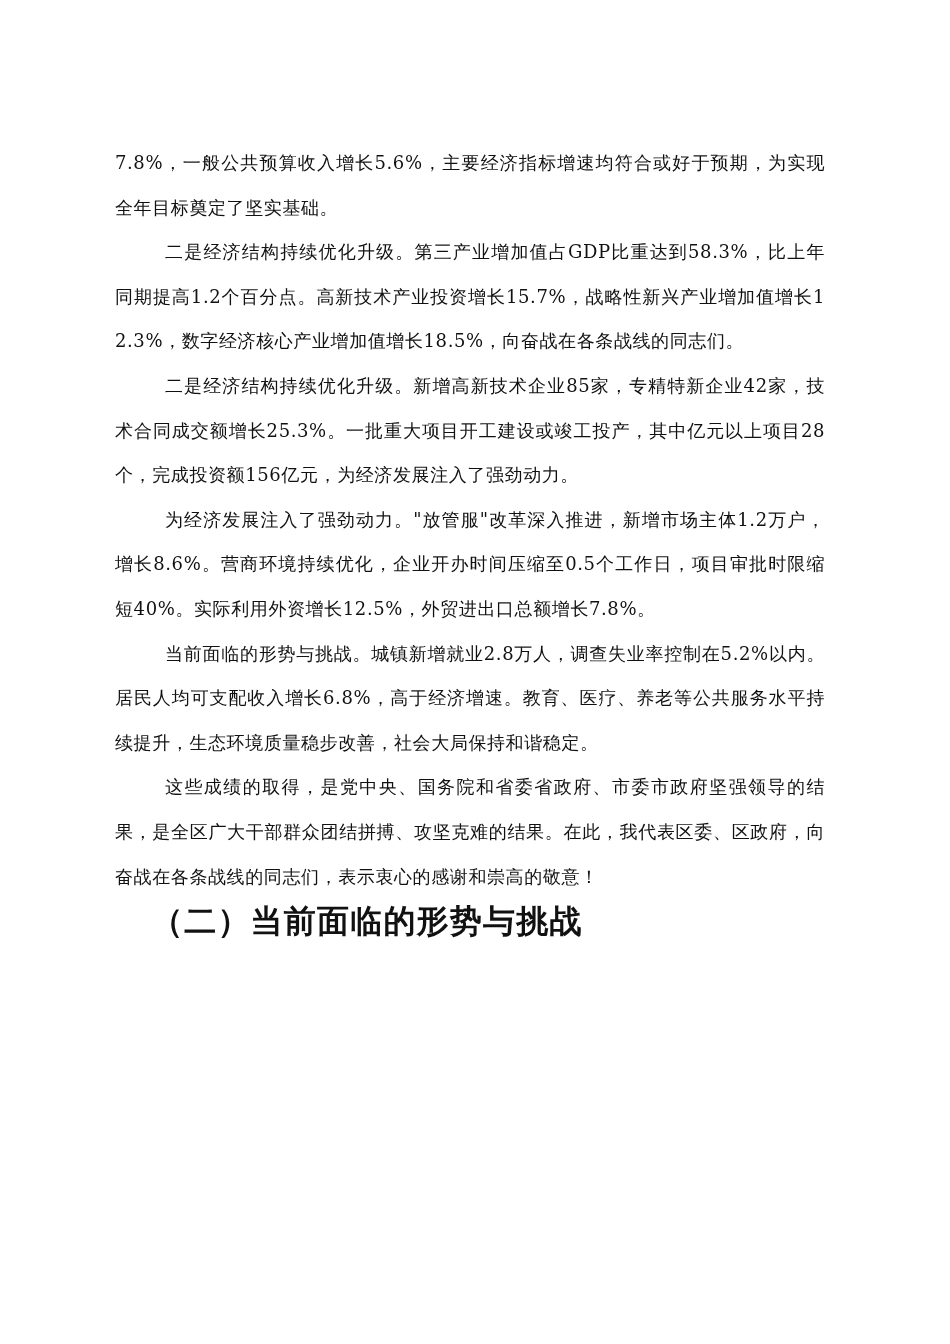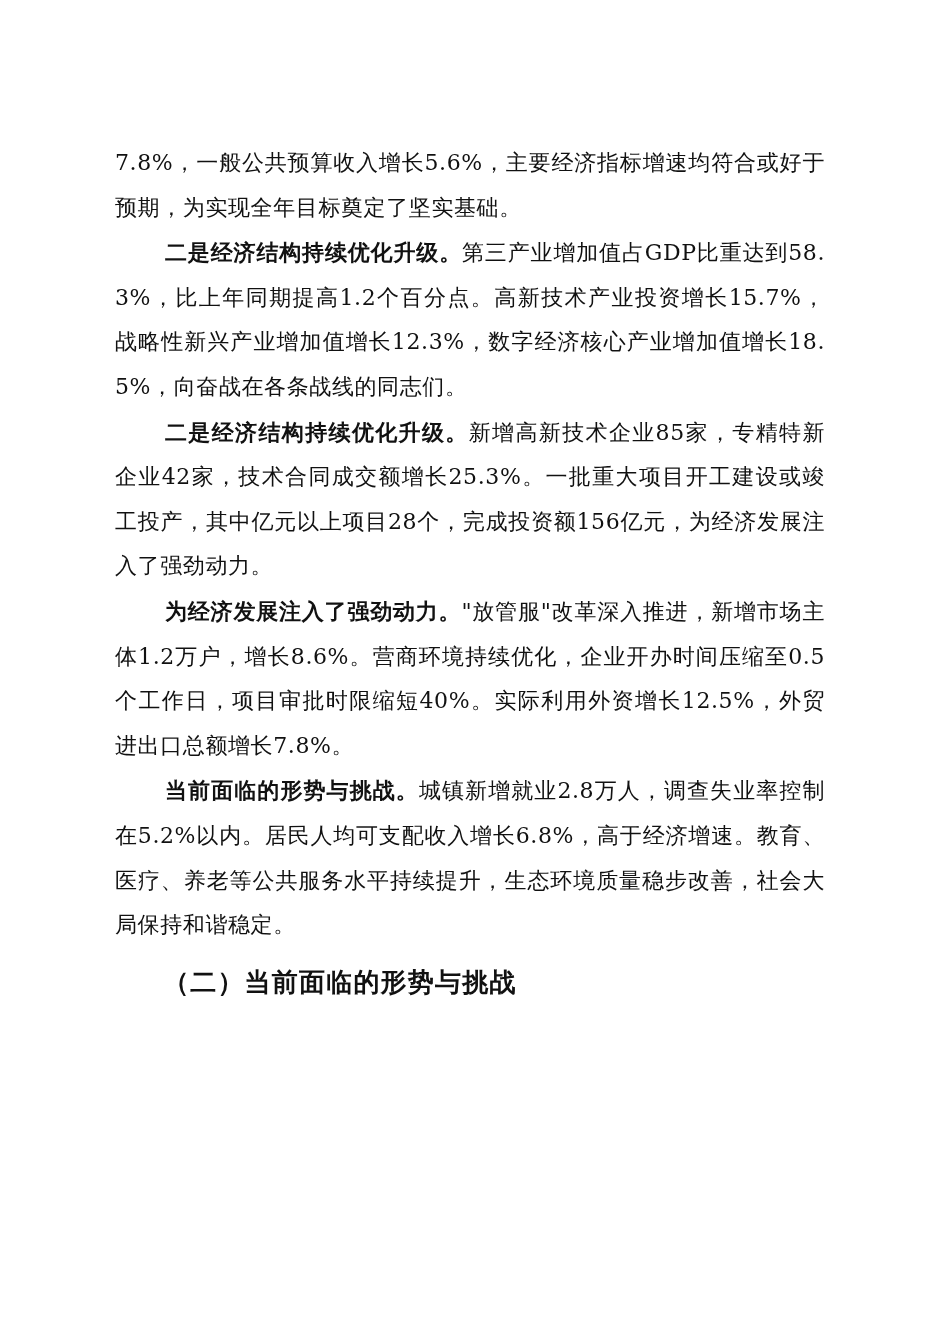--- a/index.html
+++ b/index.html
@@ -16,37 +16,37 @@
       font-family: "DejaVu Serif", "Liberation Serif", serif;
     }
     .page {
       position: absolute;
       left: 115px;
       top: 141px;
       width: 710px;
     }
     .para {
       margin: 0;
-      font-size: 22px;
+      font-size: 18px;
       line-height: 44.6px;
       letter-spacing: 0.6px;
       text-align: justify;
       text-align-last: left;
       word-break: break-all;
     }
     .para.indent {
       text-indent: 50px;
     }
     .lead {
-      font-weight: bold;
+      font-weight: normal;
     }
     .heading {
-      margin: 12px;
+      margin: 0;
       padding-left: 36px;
-      font-size: 26px;
+      font-size: 32px;
       line-height: 44.6px;
       letter-spacing: 1.2px;
       font-weight: bold;
     }
   </style>
 </head>
 <body>
 
 <div class="page">
 
@@ -63,16 +63,19 @@
   </p>
 
   <p class="para indent">
     <span class="lead">为经济发展注入了强劲动力。</span><span>"放管服"改革深入推进，新增市场主体1.2万户，增长8.6%。营商环境持续优化，企业开办时间压缩至0.5个工作日，项目审批时限缩短40%。实际利用外资增长12.5%，外贸进出口总额增长7.8%。</span>
   </p>
 
   <p class="para indent">
     <span class="lead">当前面临的形势与挑战。</span><span>城镇新增就业2.8万人，调查失业率控制在5.2%以内。居民人均可支配收入增长6.8%，高于经济增速。教育、医疗、养老等公共服务水平持续提升，生态环境质量稳步改善，社会大局保持和谐稳定。</span>
   </p>
 
+  <p class="para indent">
+    <span>这些成绩的取得，是党中央、国务院和省委省政府、市委市政府坚强领导的结果，是全区广大干部群众团结拼搏、攻坚克难的结果。在此，我代表区委、区政府，向奋战在各条战线的同志们，表示衷心的感谢和崇高的敬意！</span>
+  </p>
 
   <p class="heading">（二）当前面临的形势与挑战</p>
 
 </div>
 
 </body></html>

